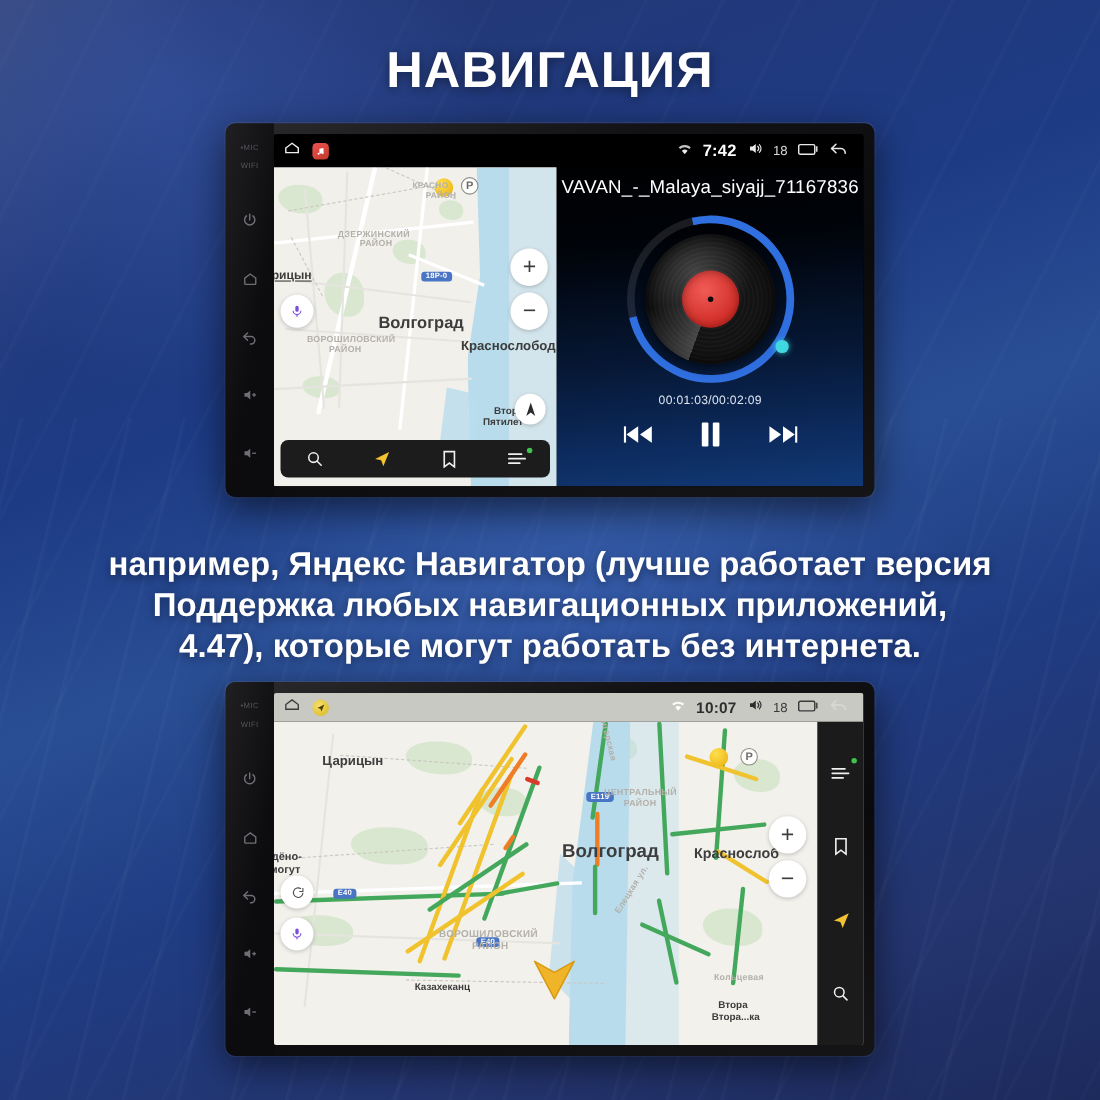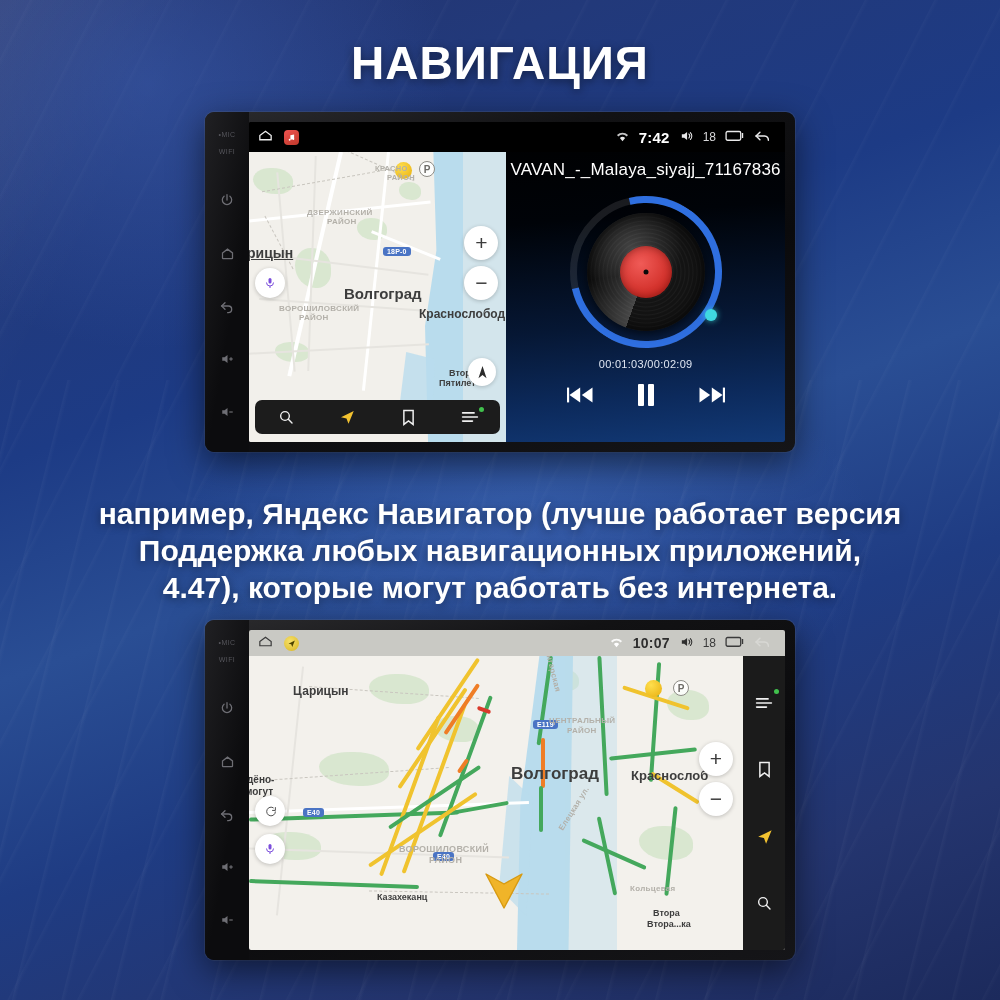--- a/index.html
+++ b/index.html
@@ -395,21 +395,21 @@
 
           <div class="m-pin-y" style="left:146px; top:10px;"></div>
           <div class="m-pin-p" style="left:170px; top:9px;">P</div>
 
           <div class="m-label dist" style="left:126px; top:12px; font-size:7.5px;">КРАСНО</div>
           <div class="m-label dist" style="left:138px; top:21px; font-size:7.5px;">РАЙОН</div>
           <div class="m-label dist" style="left:58px; top:56px; font-size:8px;">ДЗЕРЖИНСКИЙ</div>
           <div class="m-label dist" style="left:78px; top:65px; font-size:8px;">РАЙОН</div>
           <div class="m-label dist" style="left:30px; top:152px; font-size:8px;">ВОРОШИЛОВСКИЙ</div>
           <div class="m-label dist" style="left:50px; top:161px; font-size:8px;">РАЙОН</div>
-          <div class="m-label" style="left:-2px; top:93px; font-size:14px;text-decoration:underline;">рицын</div>
+          <div class="m-label" style="left:-2px; top:93px; font-size:11px;text-decoration:underline;">рицын</div>
           <div class="m-label" style="left:95px; top:133px; font-size:15px;">Волгоград</div>
           <div class="m-label" style="left:170px; top:155px; font-size:12px;">Краснослобод</div>
           <div class="m-label" style="left:228px; top:184px; font-size:10px;padding-left:29px;">Песча</div>
           <div class="m-label" style="left:200px; top:216px; font-size:9px;">Втора</div>
           <div class="m-label" style="left:190px; top:226px; font-size:9px;">Пятилет</div>
           <div class="m-shield" style="left:134px; top:95px;">18Р-0</div>
 
           <div class="map-mic" style="left:6px; top:116px;">
             <svg width="12" height="12" viewBox="0 0 24 24" fill="#7b4ddb">
                 <rect x="9" y="2" width="6" height="11" rx="3"></rect>
@@ -653,21 +653,21 @@
       <div class="m-label" style="left:44px; top:28px; font-size:12px;">Царицын</div>
       <div class="m-label" style="left:-2px; top:118px; font-size:10px;">дёно-</div>
       <div class="m-label" style="left:-4px; top:130px; font-size:10px;">могут</div>
       <div class="m-label dist" style="left:150px; top:188px; font-size:9px;">ВОРОШИЛОВСКИЙ</div>
       <div class="m-label dist" style="left:180px; top:199px; font-size:9px;">РАЙОН</div>
       <div class="m-label dist" style="left:300px; top:60px; font-size:8px;">ЦЕНТРАЛЬНЫЙ</div>
       <div class="m-label dist" style="left:318px; top:70px; font-size:8px;">РАЙОН</div>
       <div class="m-label" style="left:262px; top:108px; font-size:17px;">Волгоград</div>
       <div class="m-label" style="left:382px; top:112px; font-size:13px;">Краснослоб</div>
       <div class="m-label" style="left:128px; top:236px; font-size:9px;">Казахеканц</div>
-      <div class="m-label dist" style="left:381px; top:228px; font-size:8px;">Кольцевая</div>
+      <div class="m-label dist" style="left:400px; top:228px; font-size:8px;">Кольцевая</div>
       <div class="m-label" style="left:404px; top:252px; font-size:9px;">Втора</div>
       <div class="m-label" style="left:398px; top:263px; font-size:9px;">Втора...ка</div>
       <div class="m-label dist" style="left:300px; top:148px; font-size:8px; transform:rotate(-58deg);">Елецкая ул.</div>
       <div class="m-label dist" style="left:282px; top:10px; font-size:8px; transform:rotate(76deg);">Ангарская</div>
 
       <div class="m-pin-y" style="left:396px; top:24px;"></div>
       <div class="m-pin-p" style="left:424px; top:24px;">P</div>
 
       <div class="map-mic" style="left:6px; top:140px;">
         <svg width="13" height="13" viewBox="0 0 24 24" fill="none" stroke="#4a4a4a" stroke-width="1.8">

